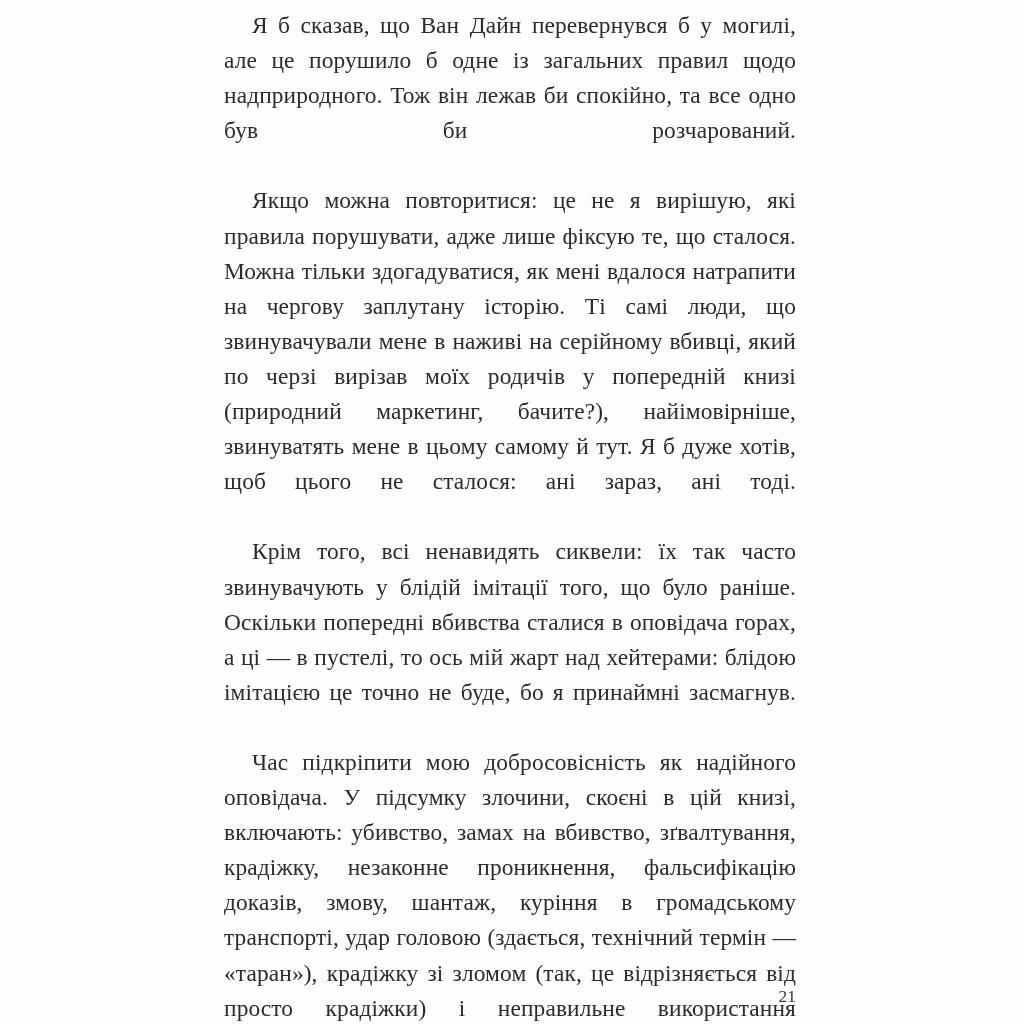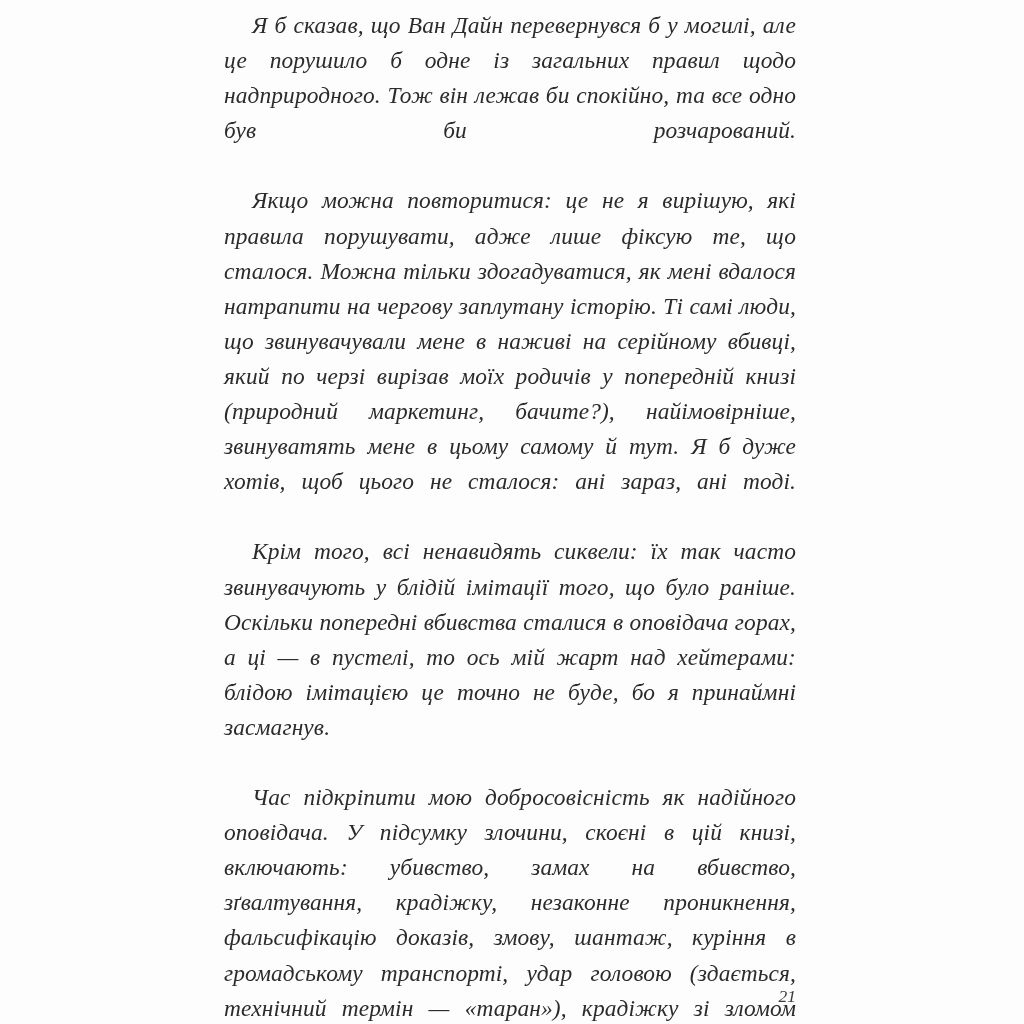--- a/index.html
+++ b/index.html
@@ -14,21 +14,20 @@
     font-family: "Liberation Serif", "DejaVu Serif", serif;
     overflow: hidden;
   }
 
   .page {
     position: relative;
     width: 1024px;
     height: 1024px;
     background: #fdfdfd;
     box-sizing: border-box;
-    font-style: italic;
   }
 
   .text-block {
     position: absolute;
     left: 224px;
     top: 8px;
     width: 572px;
   }
 
   .para {

